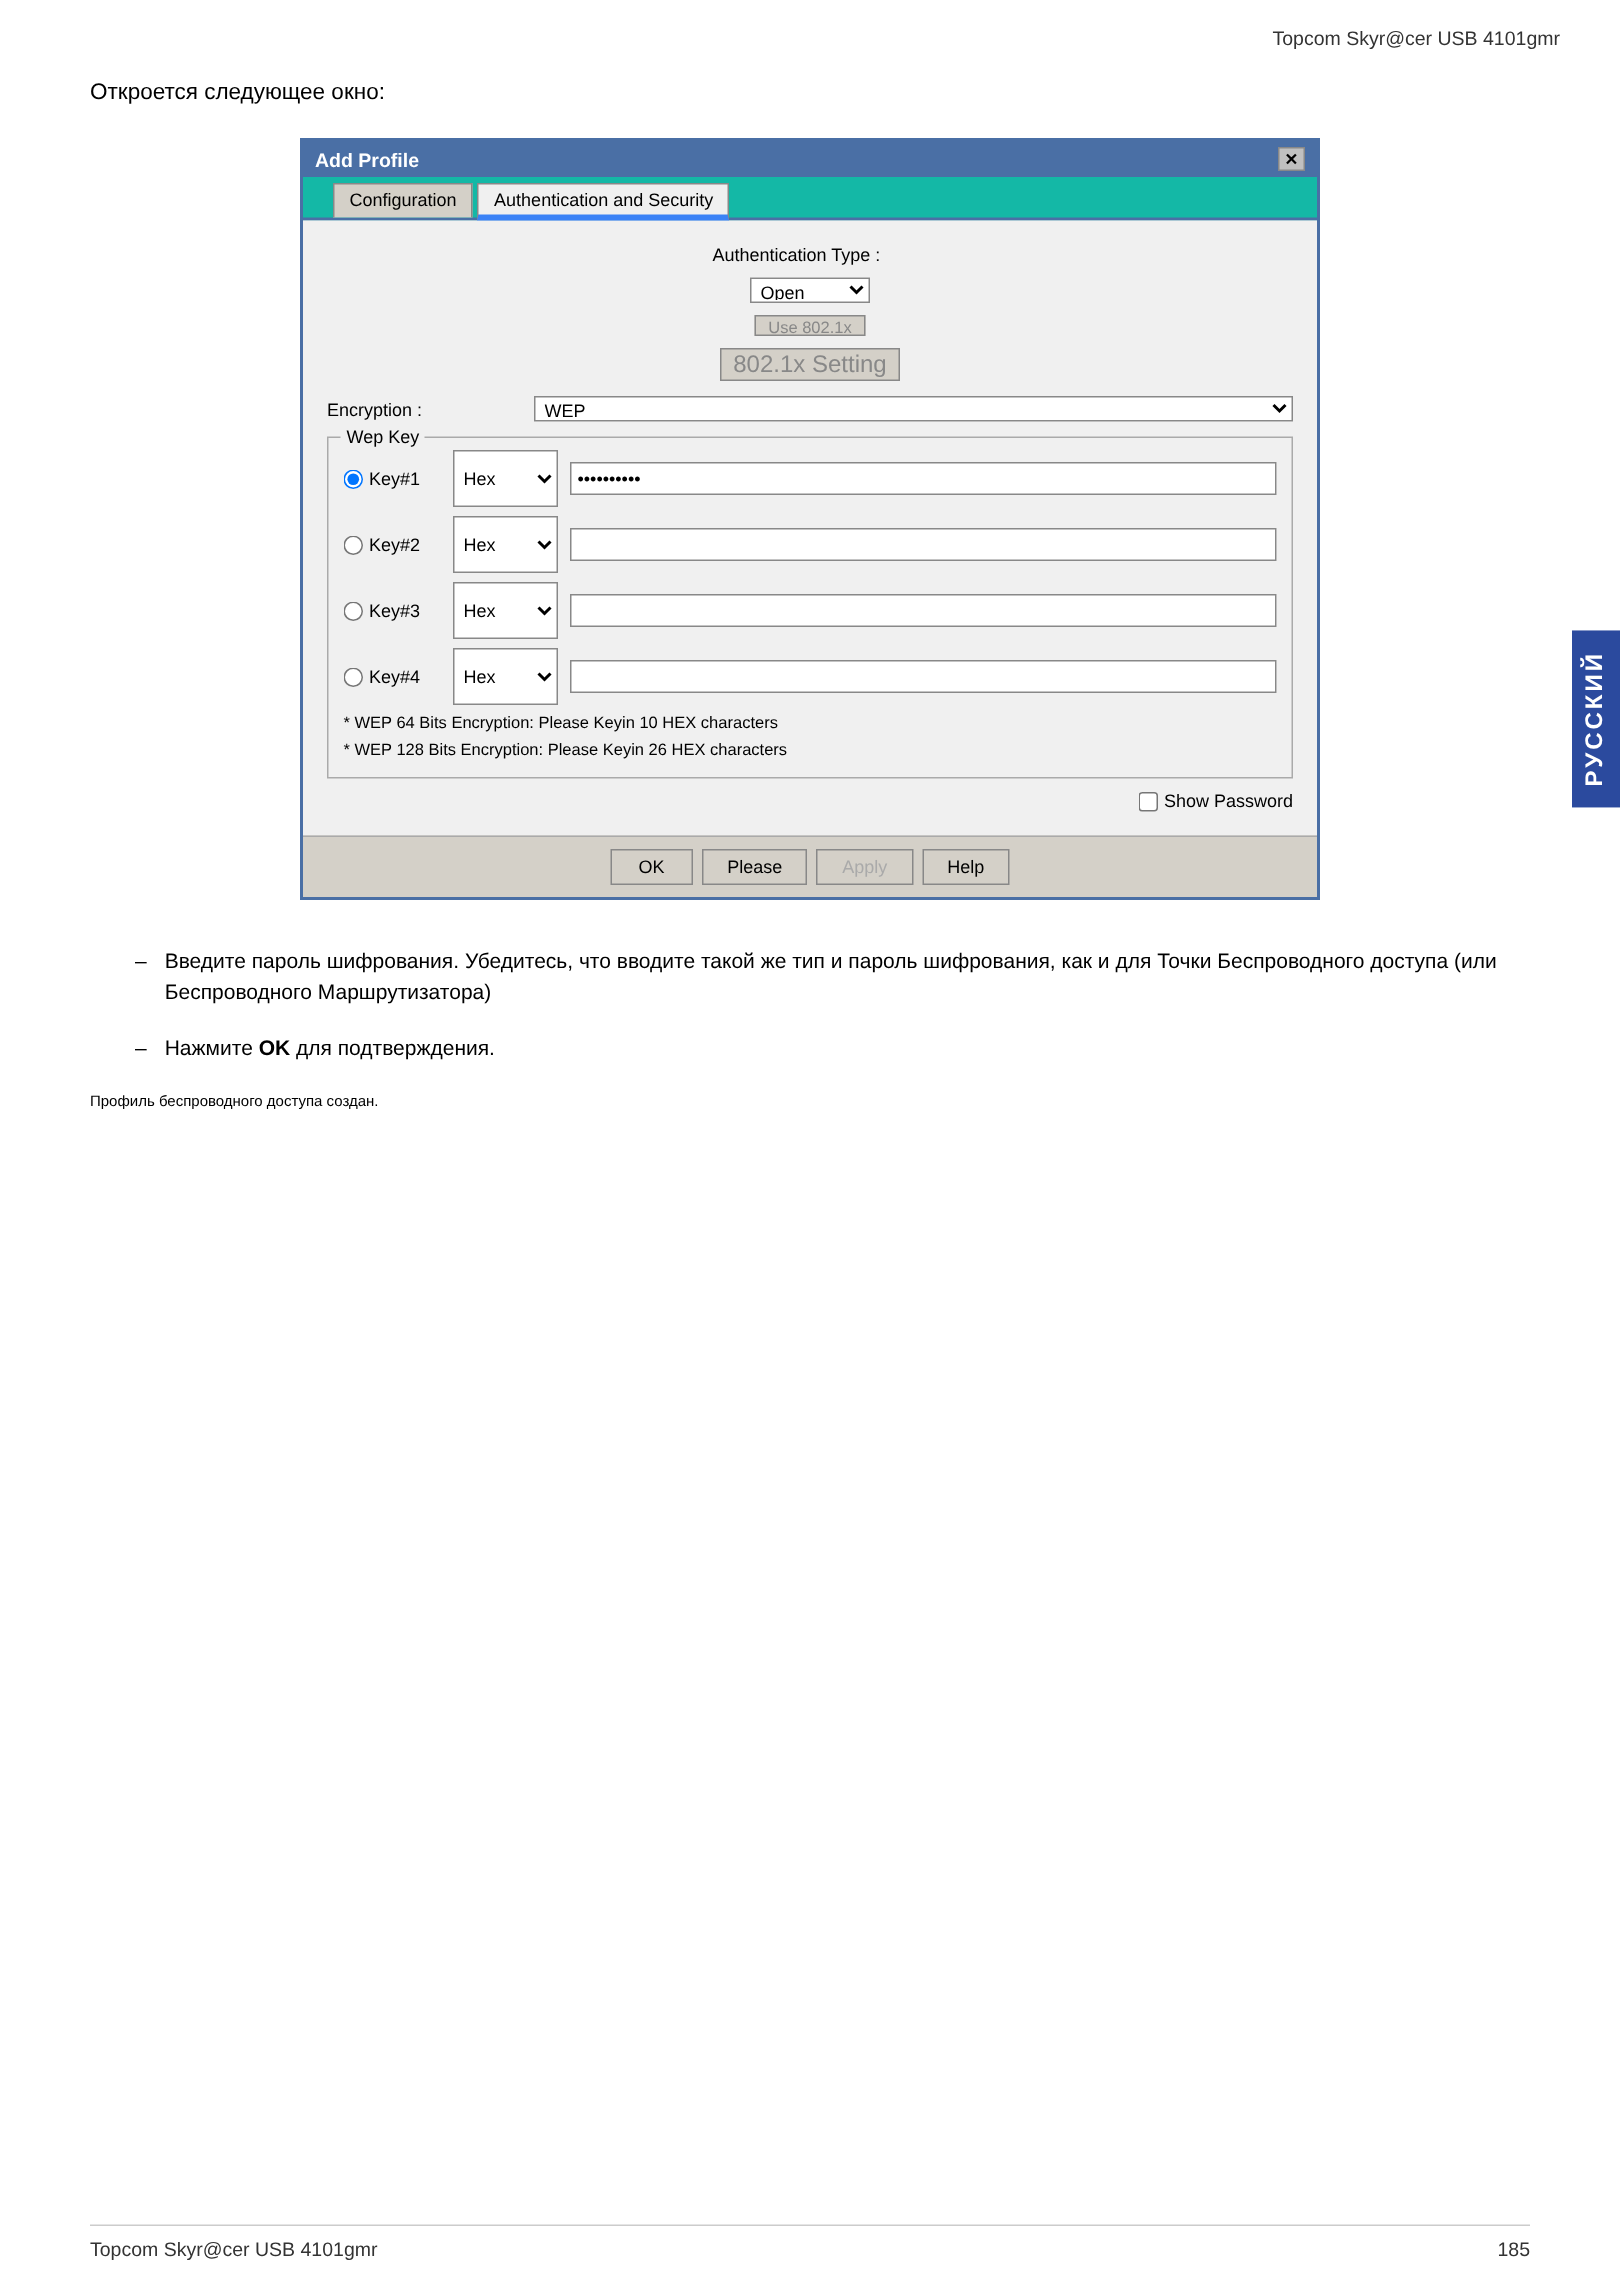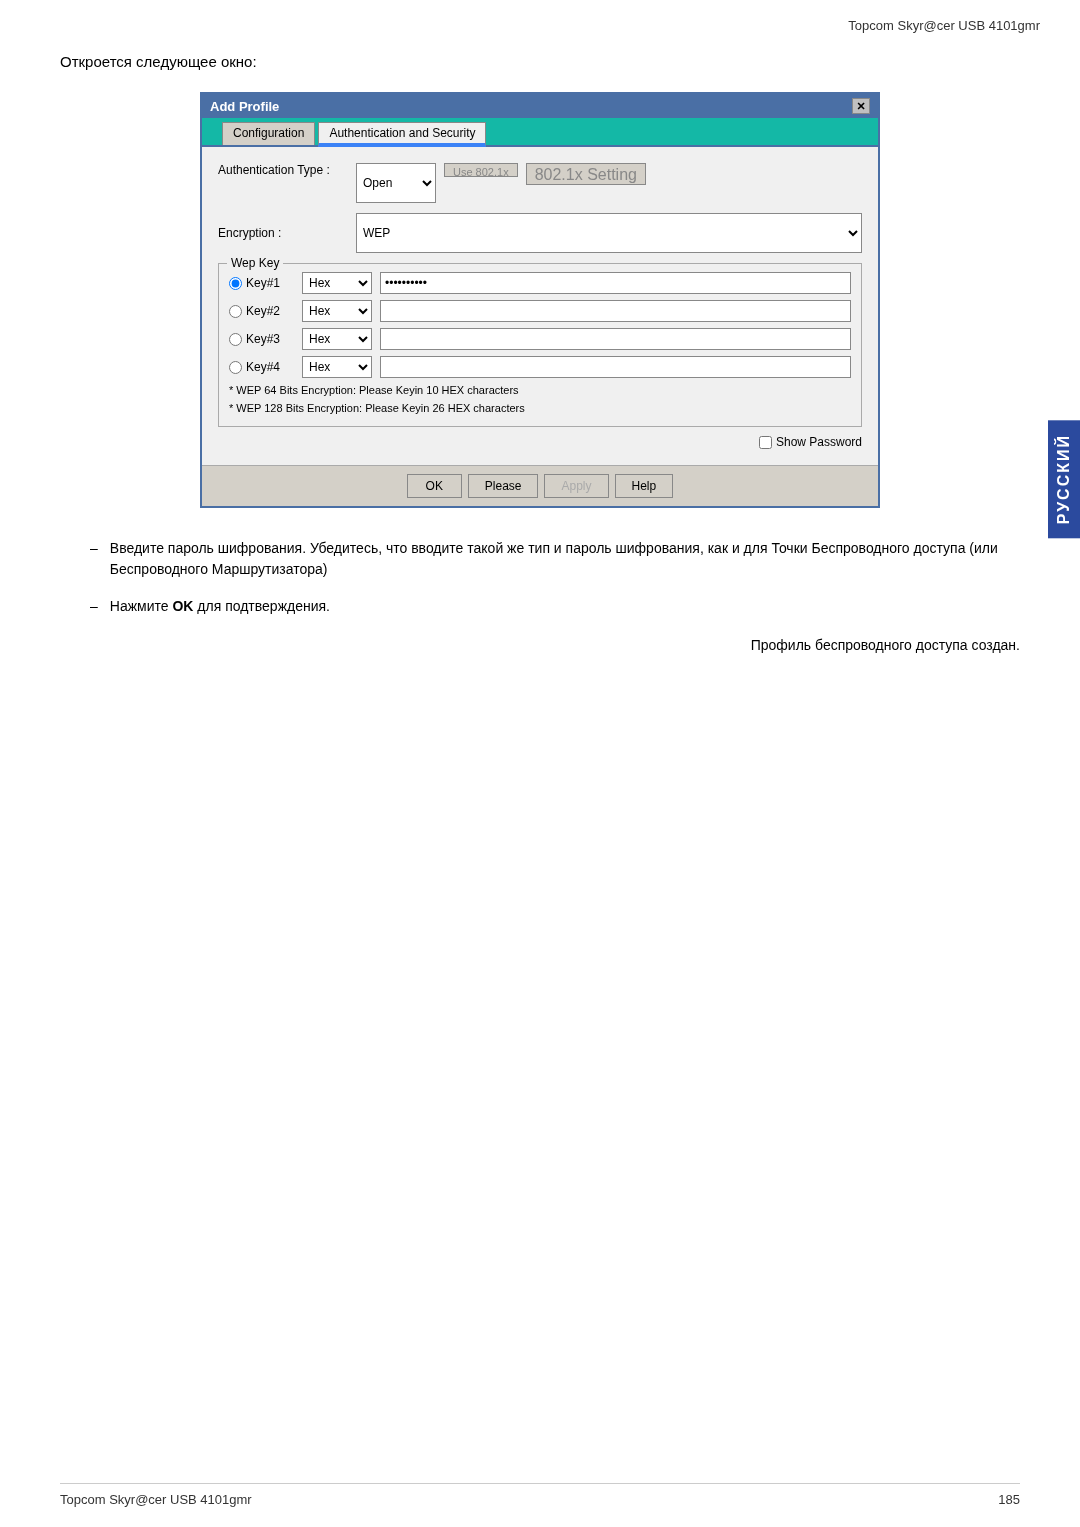--- a/index.html
+++ b/index.html
@@ -109,36 +109,38 @@
       z-index: 1;
     }
 
     .dialog-body {
       background: #f0f0f0;
       padding: 16px 16px 10px 16px;
     }
 
     .form-row {
       display: flex;
+      align-items: center;
       margin-bottom: 10px;
       gap: 8px;
+      flex-direction: column;
     }
 
     .form-label {
       font-size: 12px;
       min-width: 130px;
     }
 
     .form-control-select {
       font-size: 12px;
       border: 1px solid #888;
       background: #fff;
       padding: 1px 2px;
       min-width: 80px;
-      height: 40px;
+      height: 17px;
     }
 
     .form-control-input {
       font-size: 12px;
       border: 1px solid #888;
       background: #fff;
       padding: 1px 4px;
       height: 22px;
       flex: 1;
     }
@@ -197,21 +199,21 @@
     .radio-input {
       cursor: pointer;
     }
 
     .key-select {
       font-size: 12px;
       border: 1px solid #888;
       background: #fff;
       padding: 1px 2px;
       width: 70px;
-      height: 22px;
+      height: 38px;
     }
 
     .key-input {
       font-size: 12px;
       border: 1px solid #888;
       background: #fff;
       padding: 1px 4px;
       height: 22px;
       flex: 1;
     }
@@ -272,23 +274,22 @@
 
     .bullet-dash {
       flex-shrink: 0;
     }
 
     .bullet-text strong {
       font-weight: bold;
     }
 
     .profile-text {
-      font-size: 14px;
+      font-size: 10px;
       margin-bottom: 20px;
-      text-align: right;
     }
 
     
     .page-footer {
       position: absolute;
       bottom: 20px;
       left: 60px;
       right: 60px;
       display: flex;
       justify-content: space-between;

